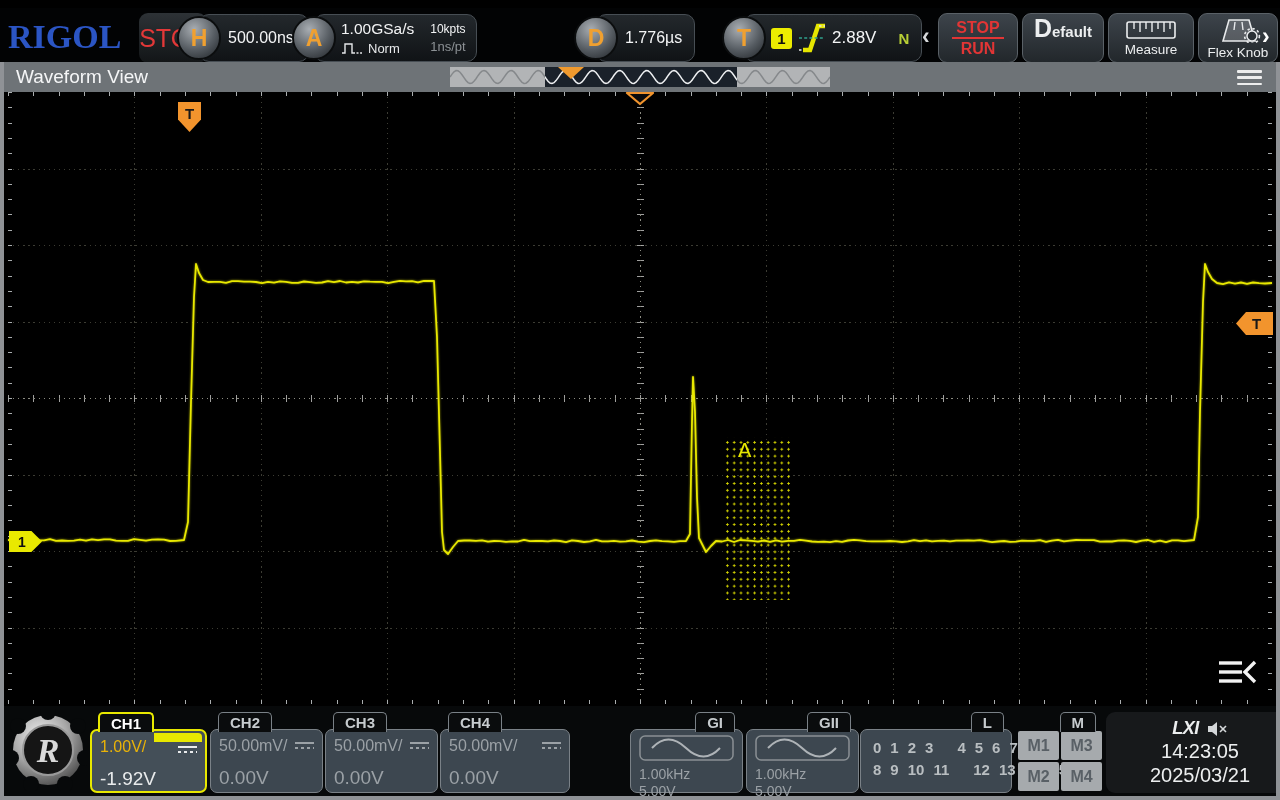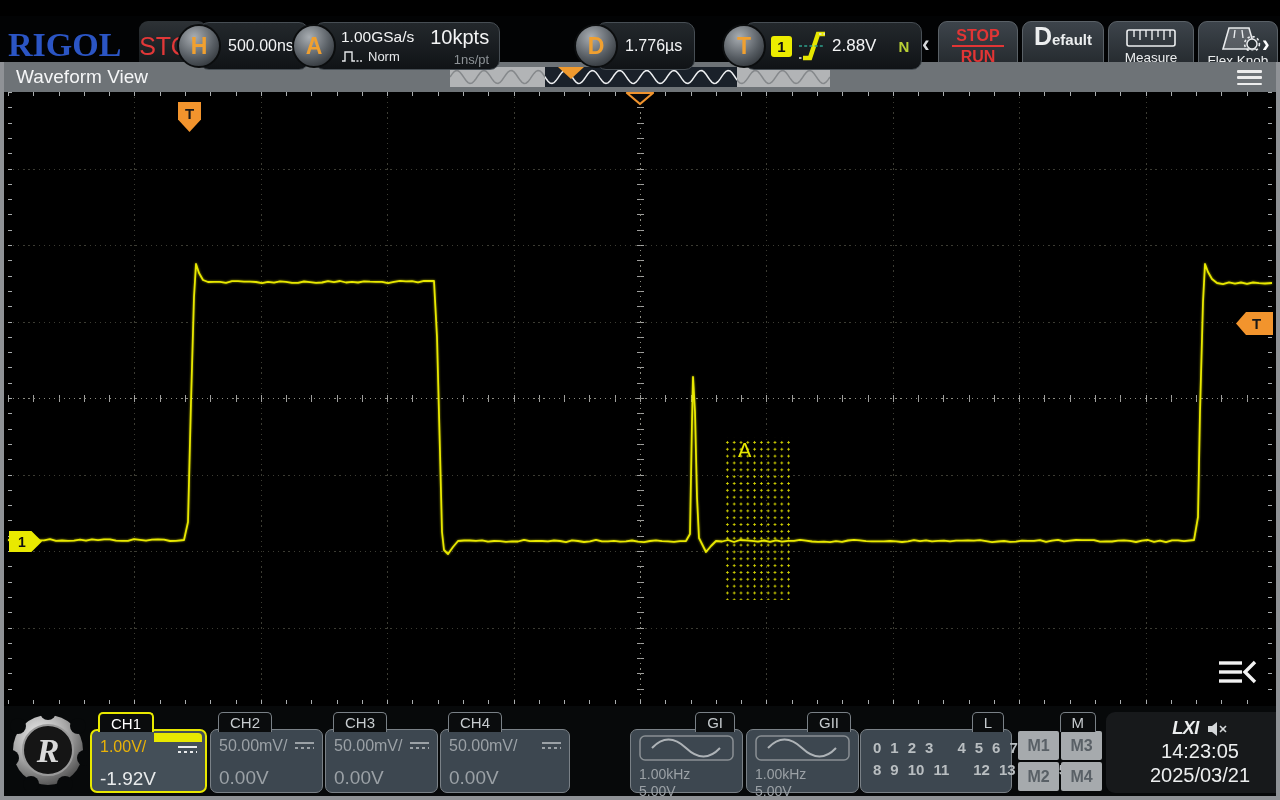--- a/index.html
+++ b/index.html
@@ -1,30 +1,30 @@
 <!DOCTYPE html>
 <html><head>
 <meta charset="utf-8">
 <style>
 *{margin:0;padding:0;box-sizing:border-box}
 html,body{width:1280px;height:800px;background:#000;overflow:hidden;font-family:"Liberation Sans",sans-serif}
 .stage{position:relative;width:1280px;height:800px;background:#000}
 
 
-.topbar{position:absolute;left:0;top:16px;width:1280px;height:60px;background:#020304}
+.topbar{position:absolute;left:0;top:8px;width:1280px;height:60px;background:#020304}
 .brand{position:absolute;left:8px;top:10px;font-family:"Liberation Serif",serif;font-weight:700;font-size:34px;color:#2b55c4;letter-spacing:0px}
 .runstate{position:absolute;left:139px;top:5px;width:68px;height:50px;border-radius:9px;background:linear-gradient(180deg,#2d3236,#121517);color:#e23838;font-size:25px;display:flex;align-items:center;justify-content:center}
 .kgroup{position:absolute;top:6px;display:flex;align-items:center;height:48px}
 .circlebtn{width:44px;height:44px;border-radius:50%;background:radial-gradient(circle at 38% 28%,#a8adb2,#565c62 55%,#1e2226 100%);border:2px solid #0b0d0e;color:#f0a030;font-weight:700;font-size:23px;display:flex;align-items:center;justify-content:center;position:relative;z-index:2;flex:none}
 .pill{background:linear-gradient(180deg,#23282c,#101316);border:1px solid #474e54;border-radius:10px;height:48px;display:flex;align-items:center;color:#f3f4f5;margin-left:-22px;position:relative;z-index:1}
 .g-h{left:177px}.g-a{left:292px}.g-d{left:574px}.g-t{left:722px}
 .pill-h{padding:0 10px 0 28px;font-size:16px}
 .pill-a{padding:2px 10px 2px 26px;gap:16px}
 .acol{display:flex;flex-direction:column;justify-content:center;gap:3px}
-.a-rate{font-size:15.5px}.a-depth{font-size:20px;}
+.a-rate{font-size:15.5px}.a-depth{font-size:12px;}
 .a-mrow{display:flex;align-items:center;gap:5px;font-size:13px;color:#e6e8ea}
 .a-res{font-size:13px;color:#8d9296;text-align:right}
 .pill-d{padding:0 12px 0 28px;font-size:16px}
 .pill-t{padding:0 12px 0 26px}
 .srcbadge{width:21px;height:21px;background:#ecec00;border-radius:3px;color:#101010;font-weight:700;font-size:15px;display:flex;align-items:center;justify-content:center}
 .tlevel{font-size:17px;margin-left:6px}
 .tmode{margin-left:22px;color:#b8cf35;font-weight:700;font-size:15px}
 .edgeicon{margin-left:6px}
 .navchev{position:absolute;top:15px;font-size:23px;font-weight:700;color:#d6d8da;cursor:pointer}
 .nav-left{left:922px}.nav-right{left:1262px;color:#fff;z-index:7}
@@ -69,21 +69,21 @@
 
 .bz{position:absolute;background:#8f9296;z-index:6}
 .bz-l{left:0;top:62px;width:4px;height:738px}
 .bz-r{right:0;top:62px;width:4px;height:738px}
 .bz-b{left:0;top:796px;width:1280px;height:4px}
 
 
 .bottombar{position:absolute;left:4px;top:706px;width:1272px;height:90px;background:#07090a}
 .logo{position:absolute;left:5px;top:3px}
 .card{position:absolute;top:6px;height:81px}
-.card .tab{position:absolute;top:0;height:20px;background:#0a0c0d;border:1px solid #7a8187;border-bottom:none;border-radius:5px 5px 0 0;color:#c6cbce;font-weight:400;font-size:15px;display:flex;align-items:center;justify-content:center;z-index:2;padding:0 11px;cursor:pointer}
+.card .tab{position:absolute;top:0;height:20px;background:#0a0c0d;border:1px solid #7a8187;border-bottom:none;border-radius:5px 5px 0 0;color:#c6cbce;font-weight:700;font-size:15px;display:flex;align-items:center;justify-content:center;z-index:2;padding:0 11px;cursor:pointer}
 .card .body{position:absolute;left:0;right:0;top:17px;bottom:0;background:#3d4750;border:1px solid #7a8187;border-radius:7px;padding:4px 8px;color:#9ba1a6}
 .ch .tab{left:8px}
 .ch1 .tab{border-color:#e8e800;color:#fff;border-width:2px}
 .ch1 .body{border:2px solid #e8e800;background:#444f58}
 .hlbar{position:absolute;top:2px;left:62px;right:3px;height:9px;background:#e8e800;border-radius:0 4px 0 0}
 .scale{font-size:16px;margin-top:3px}
 .ch1 .scale{color:#eab308;}
 .offset{font-size:19px;margin-top:12px}
 .ch1 .offset{color:#e9ebec}
 .coupling{position:absolute;right:8px;top:12px;width:19px;color:#9ba1a6}

